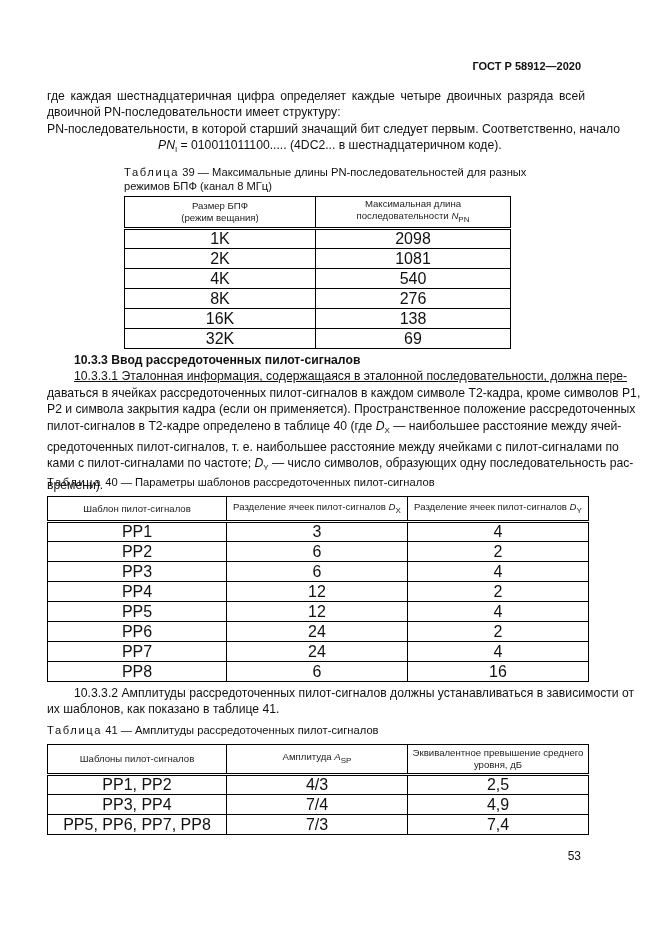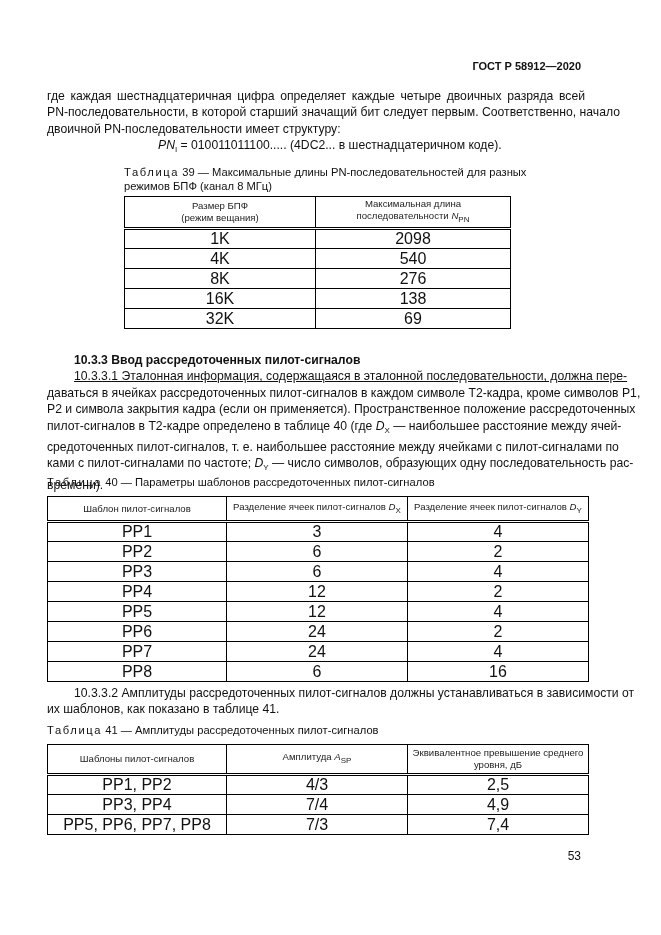--- a/index.html
+++ b/index.html
@@ -23,22 +23,22 @@
   .bold { font-weight: bold; }
   .pnum { top: 849px; right: 80px; font-size: 12px; }
 </style>
 </head>
 <body>
 
 <div class="abs hdr">ГОСТ Р 58912—2020</div>
 
 <div class="abs para" style="top:88px;">
   <span class="ln just">где каждая шестнадцатеричная цифра определяет каждые четыре двоичных разряда всей</span>
+  <span class="ln">двоичной PN-последовательности имеет структуру:</span>
   <span class="ln">PN-последовательности, в которой старший значащий бит следует первым. Соответственно, начало</span>
-  <span class="ln">двоичной PN-последовательности имеет структуру:</span>
 </div>
 
 <div class="abs formula">
   <i>PN</i><sub>I</sub><span> = 010011011100..... (4DC2... в шестнадцатеричном коде).</span>
 </div>
 
 <div class="abs cap" style="top:165px; left:124px;">
   <span class="sp">Таблица</span><span> 39 — Максимальные длины PN-последовательностей для разных</span><br>
   <span>режимов БПФ (канал 8 МГц)</span>
 </div>
@@ -53,20 +53,24 @@
       <th>
         <span>Максимальная длина</span><br>
         <span>последовательности </span><i>N</i><sub>PN</sub>
       </th>
     </tr>
   </thead>
   <tbody>
     <tr style="height:20px;">
         <td>1K</td>
         <td>2098</td>
+      </tr>
+    <tr style="height:20px;">
+        <td>2K</td>
+        <td>1081</td>
       </tr>
     <tr style="height:20px;">
         <td>4K</td>
         <td>540</td>
       </tr>
     <tr style="height:20px;">
         <td>8K</td>
         <td>276</td>
       </tr>
     <tr style="height:20px;">

